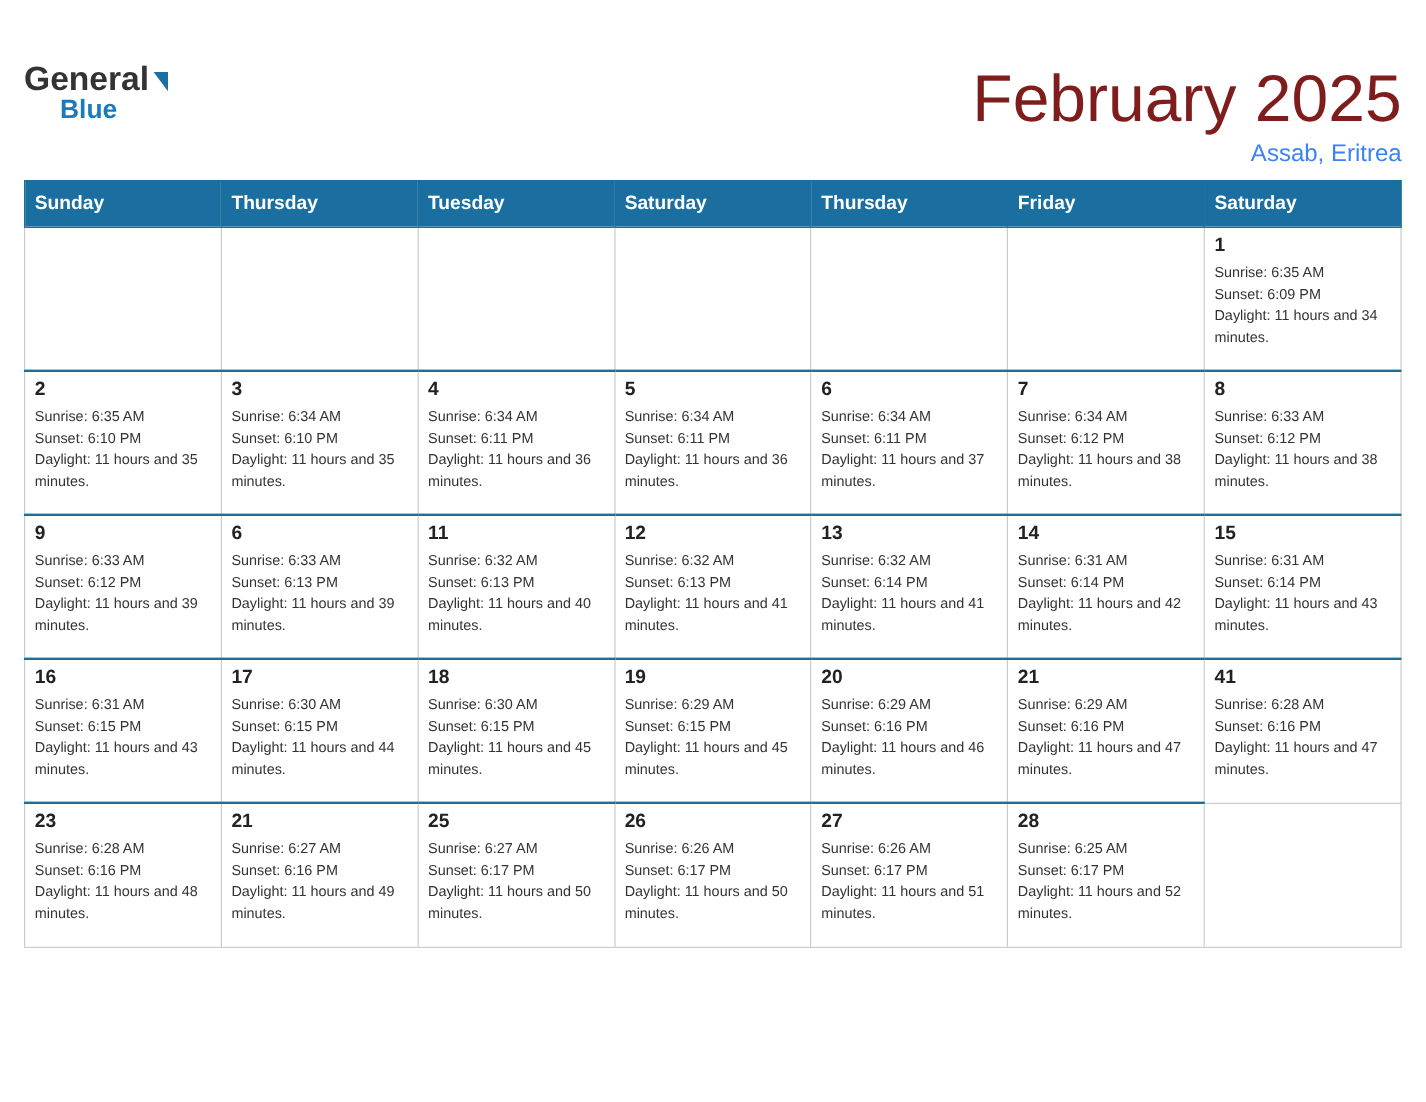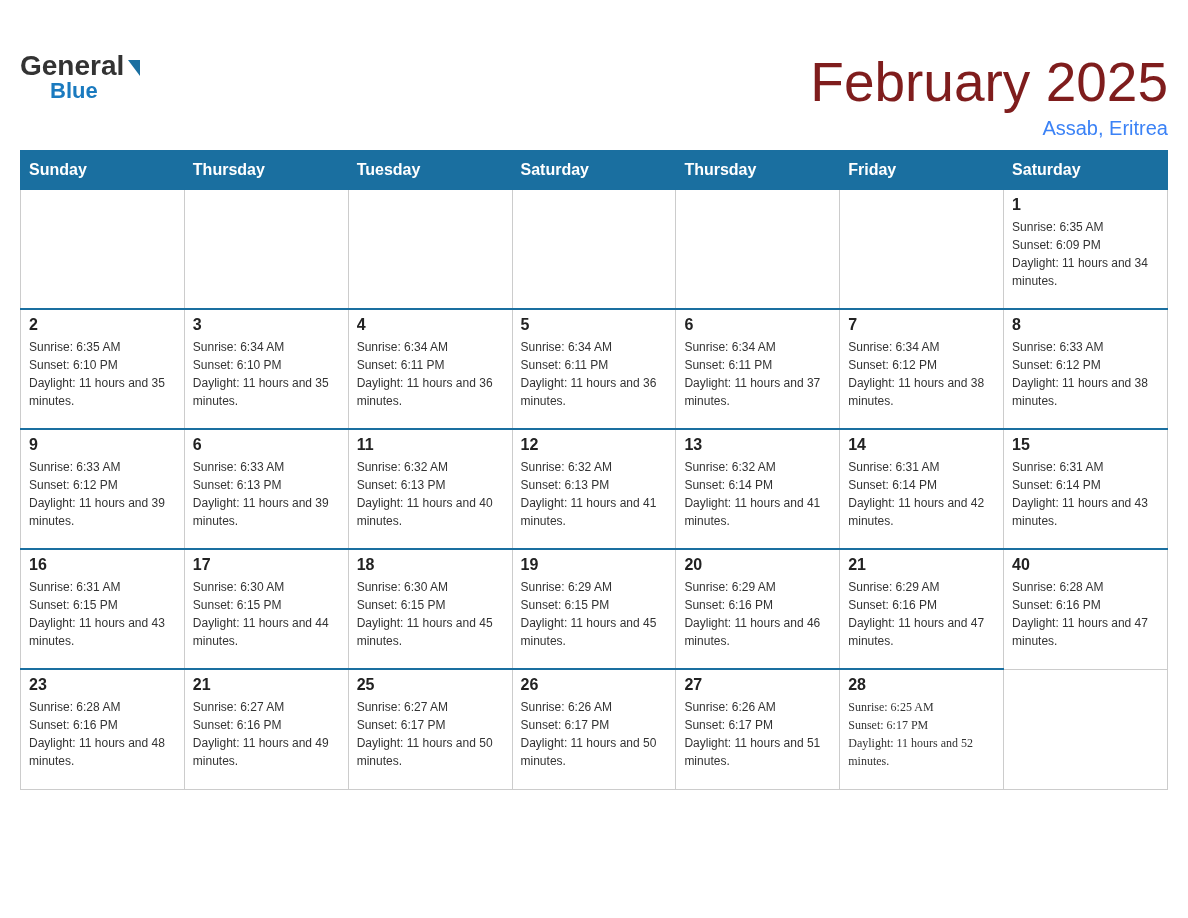--- a/index.html
+++ b/index.html
@@ -255,21 +255,21 @@
 Sunset: 6:16 PM
 Daylight: 11 hours and 46 minutes.</div>
         </td>
         <td>
           <div class="day-number">21</div>
           <div class="day-info" style="white-space: pre-line;">Sunrise: 6:29 AM
 Sunset: 6:16 PM
 Daylight: 11 hours and 47 minutes.</div>
         </td>
         <td>
-          <div class="day-number">40</div>
+          <div class="day-number">41</div>
           <div class="day-info" style="white-space: pre-line;">Sunrise: 6:28 AM
 Sunset: 6:16 PM
 Daylight: 11 hours and 47 minutes.</div>
         </td>
       </tr>
       <tr>
         <td>
           <div class="day-number">23</div>
           <div class="day-info" style="white-space: pre-line;">Sunrise: 6:28 AM
 Sunset: 6:16 PM
@@ -294,20 +294,20 @@
 Daylight: 11 hours and 50 minutes.</div>
         </td>
         <td>
           <div class="day-number">27</div>
           <div class="day-info" style="white-space: pre-line;">Sunrise: 6:26 AM
 Sunset: 6:17 PM
 Daylight: 11 hours and 51 minutes.</div>
         </td>
         <td>
           <div class="day-number">28</div>
-          <div class="day-info" style="white-space: pre-line; font-family: Liberation Serif, serif;">Sunrise: 6:25 AM
+          <div class="day-info" style="white-space: pre-line;">Sunrise: 6:25 AM
 Sunset: 6:17 PM
 Daylight: 11 hours and 52 minutes.</div>
         </td>
         <td class="empty-cell" style="border-top: 1px solid rgb(204, 204, 204);"></td>
       </tr>
     </tbody>
 </table>
 
 </body></html>

